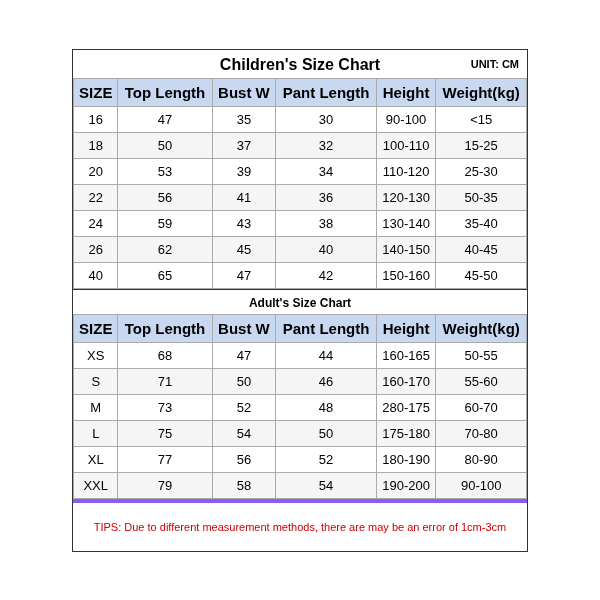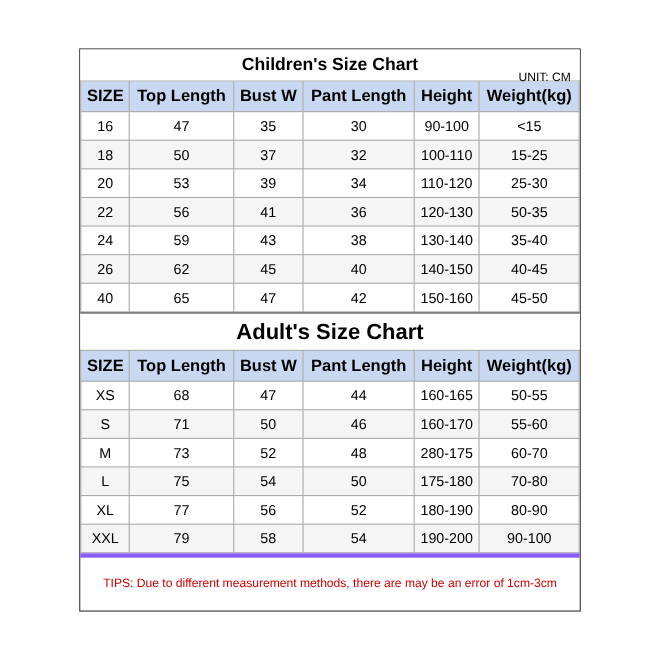--- a/index.html
+++ b/index.html
@@ -25,22 +25,21 @@
       padding: 6px 0 4px 0;
       background: #fff;
       position: relative;
     }
     .unit-label {
       position: absolute;
       right: 8px;
       top: 50%;
       transform: translateY(-50%);
       font-size: 11px;
-      font-weight: normal;
-      margin-top: 12px;
+      font-weight: bold;
     }
     table {
       width: 100%;
       border-collapse: collapse;
     }
     th, td {
       border: 1px solid #aaa;
       text-align: center;
       padding: 5px 4px;
     }
@@ -54,21 +53,21 @@
     }
     tbody tr:nth-child(even) {
       background: #f5f5f5;
     }
     tbody td:first-child {
       font-weight: normal;
     }
     .adult-title {
       text-align: center;
       font-weight: bold;
-      font-size: 20px;
+      font-size: 12px;
       padding: 6px 0 4px 0;
       background: #fff;
       border-top: 1.5px solid #333;
     }
     .tips {
       text-align: center;
       color: #cc0000;
       font-size: 11px;
       padding: 18px 4px;
       border-top: 4px solid #8b5cf6;

